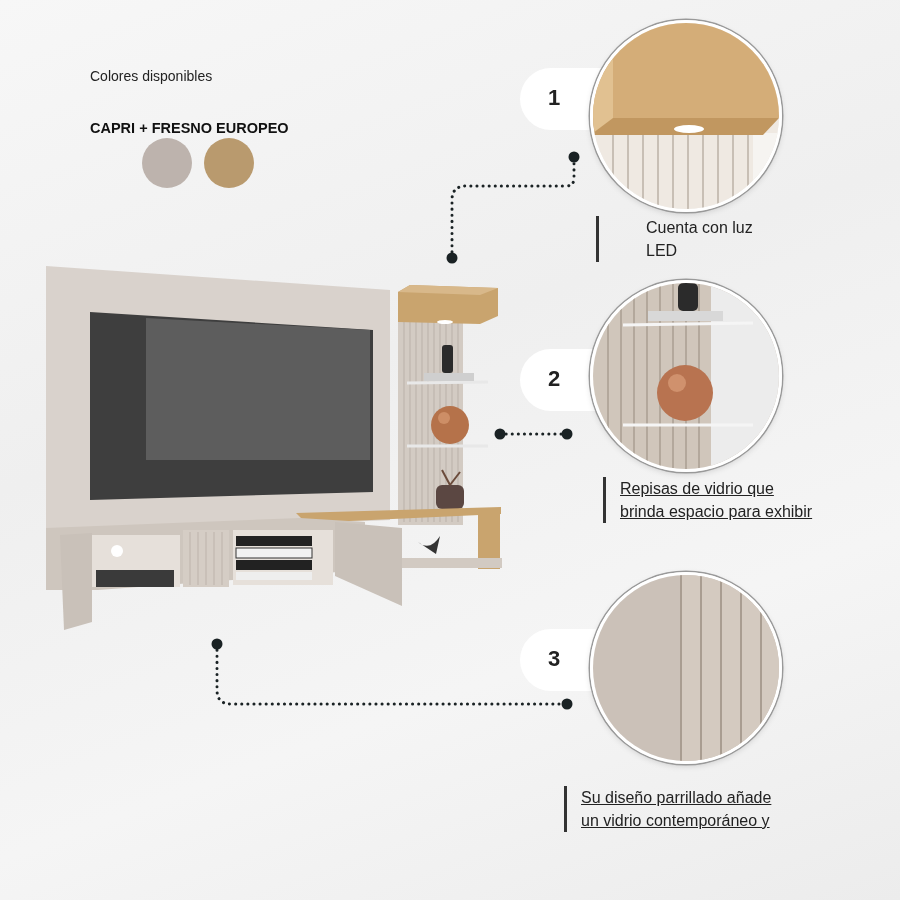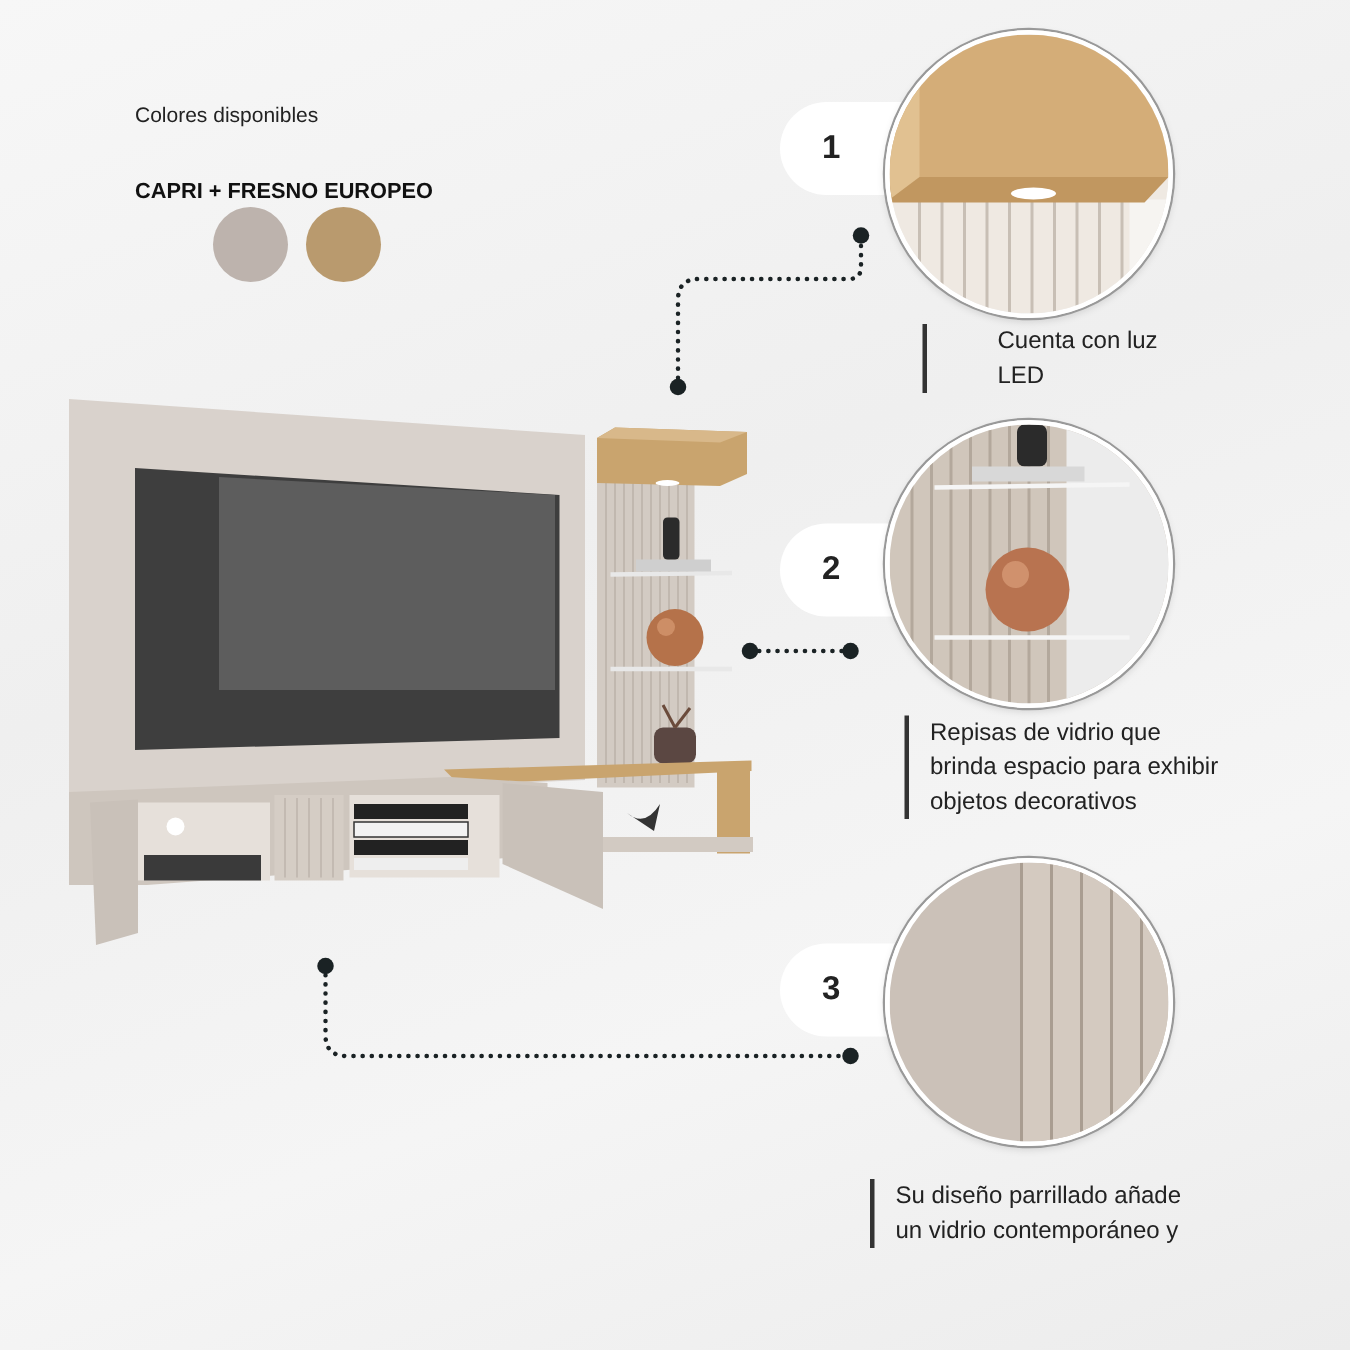--- a/index.html
+++ b/index.html
@@ -125,21 +125,21 @@
         <line x1="140" y1="110" x2="140" y2="186"></line>
         <line x1="155" y1="110" x2="155" y2="186"></line>
     </g>
     <rect x="160" y="110" width="26" height="76" fill="#f6f4f1"></rect>
     <rect x="0" y="0" width="186" height="95" fill="#d4ad78"></rect>
     <polygon points="0,95 186,95 170,112 0,112" fill="#c19760"></polygon>
     <polygon points="0,0 20,0 20,95 0,110" fill="#e1c191"></polygon>
     <ellipse cx="96" cy="106" rx="15" ry="4" fill="#fff"></ellipse>
   </svg>
 </div>
-<div class="abs caption" style="left:615px;top:216px;padding-left:47px;">
+<div class="abs caption" style="left:596px;top:216px;padding-left:47px;">
   <div>Cuenta con luz</div>
   <div>LED</div>
 </div>
 
 <div class="abs pill" style="left:520px;top:349px;">
   <span>2</span>
 </div>
 <div class="abs zoom-circle" style="left:590px;top:280px;">
   <svg width="186" height="186" viewBox="0 0 186 186">
     <rect width="186" height="186" fill="#d0c6bb"></rect>
@@ -155,38 +155,37 @@
     </g>
     <rect x="118" y="0" width="68" height="186" fill="#ececec"></rect>
     <rect x="85" y="0" width="20" height="28" rx="5" fill="#2b2b2b"></rect>
     <rect x="55" y="28" width="75" height="10" fill="#d8d8d8"></rect>
     <line x1="30" y1="42" x2="160" y2="40" stroke="#f5f5f5" stroke-width="3"></line>
     <line x1="30" y1="142" x2="160" y2="142" stroke="#f5f5f5" stroke-width="3"></line>
     <circle cx="92" cy="110" r="28" fill="#b87350"></circle>
     <circle cx="84" cy="100" r="9" fill="#e0a580" opacity=".6"></circle>
   </svg>
 </div>
-<div class="abs caption" style="left:603px;top:477px;">
+<div class="abs caption" style="left:603px;top:477px;text-decoration:underline;">
   <div>Repisas de vidrio que</div>
   <div>brinda espacio para exhibir</div>
-  <div>objetos decorativos</div>
 </div>
 
 <div class="abs pill" style="left:520px;top:629px;">
   <span>3</span>
 </div>
 <div class="abs zoom-circle" style="left:590px;top:572px;">
   <svg width="186" height="186" viewBox="0 0 186 186">
     <rect width="186" height="186" fill="#cbc1b8"></rect>
     <rect x="88" y="0" width="98" height="186" fill="#d4cac0"></rect>
     <g stroke="#a99d91" stroke-width="2">
       <line x1="88" y1="0" x2="88" y2="186"></line>
         <line x1="108" y1="0" x2="108" y2="186"></line>
       <line x1="128" y1="0" x2="128" y2="186"></line>
         <line x1="148" y1="0" x2="148" y2="186"></line>
         <line x1="168" y1="0" x2="168" y2="186"></line>
     </g>
   </svg>
 </div>
-<div class="abs caption" style="left:580px;top:786px;">
+<div class="abs caption" style="left:564px;top:786px;text-decoration:underline;">
   <div>Su diseño parrillado añade</div>
   <div>un vidrio contemporáneo y</div>
 </div>
 
 </body></html>

